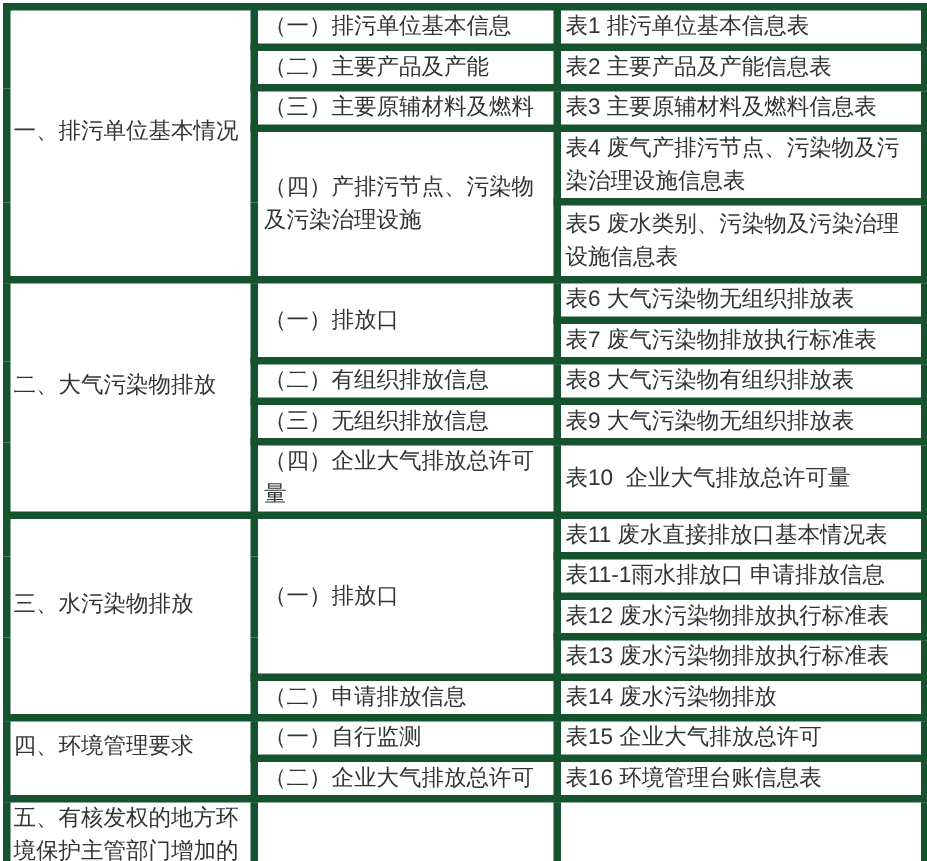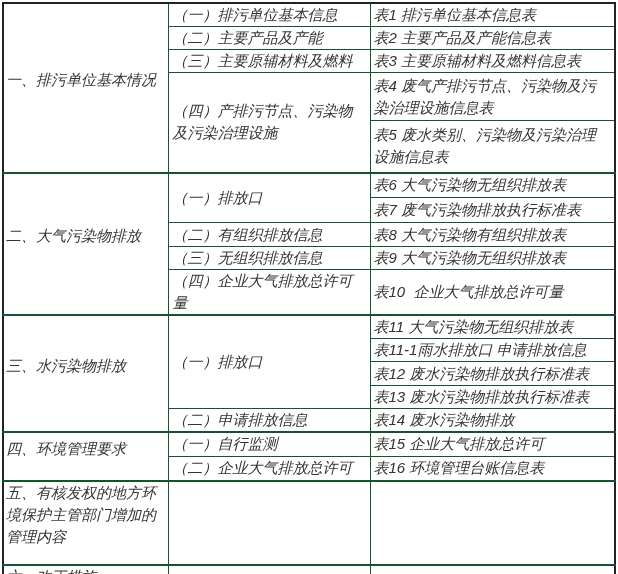--- a/index.html
+++ b/index.html
@@ -15,30 +15,29 @@
     left: 2px;
     top: 2px;
   }
   table.toc {
     border-collapse: collapse;
     table-layout: fixed;
     width: 612px;
     border: 2px solid #222222;
   }
   table.toc td {
-    border: 1px solid #14532d;
+    border: 5px solid #14532d;
     color: #333333;
     font-size: 15px;
     line-height: 22px;
     vertical-align: middle;
     text-align: left;
     white-space: pre-wrap;
     overflow: hidden;
     word-break: break-all;
-    font-style: italic;
   }
   td.c1 { padding: 0 2px 16px 2px; }
   td.c2 { padding: 0 2px 0 4px; }
   td.c3 { padding: 0 2px 0 3px; }
   tr.sec > td { border-top-width: 2px; }
   
   .h23 { height: 23px; }
   .h24 { height: 24px; }
   .h25 { height: 25px; }
   .h43 { height: 43px; }
@@ -100,21 +99,21 @@
       </tr>
       <tr class="h43">
         <td class="c2">（四）企业大气排放总许可
 量</td>
         <td class="c3">表10  企业大气排放总许可量</td>
       </tr>
 
       <tr class="h23 sec">
         <td class="c1" rowspan="5">三、水污染物排放</td>
         <td class="c2" rowspan="4">（一）排放口</td>
-        <td class="c3">表11 大气污染物无组织排放表</td>
+        <td class="c3">表11 废水直接排放口基本情况表</td>
       </tr>
       <tr class="h23">
         <td class="c3">表11-1雨水排放口 申请排放信息</td>
       </tr>
       <tr class="h24">
         <td class="c3">表12 废水污染物排放执行标准表</td>
       </tr>
       <tr class="h23">
         <td class="c3">表13 废水污染物排放执行标准表</td>
       </tr>

